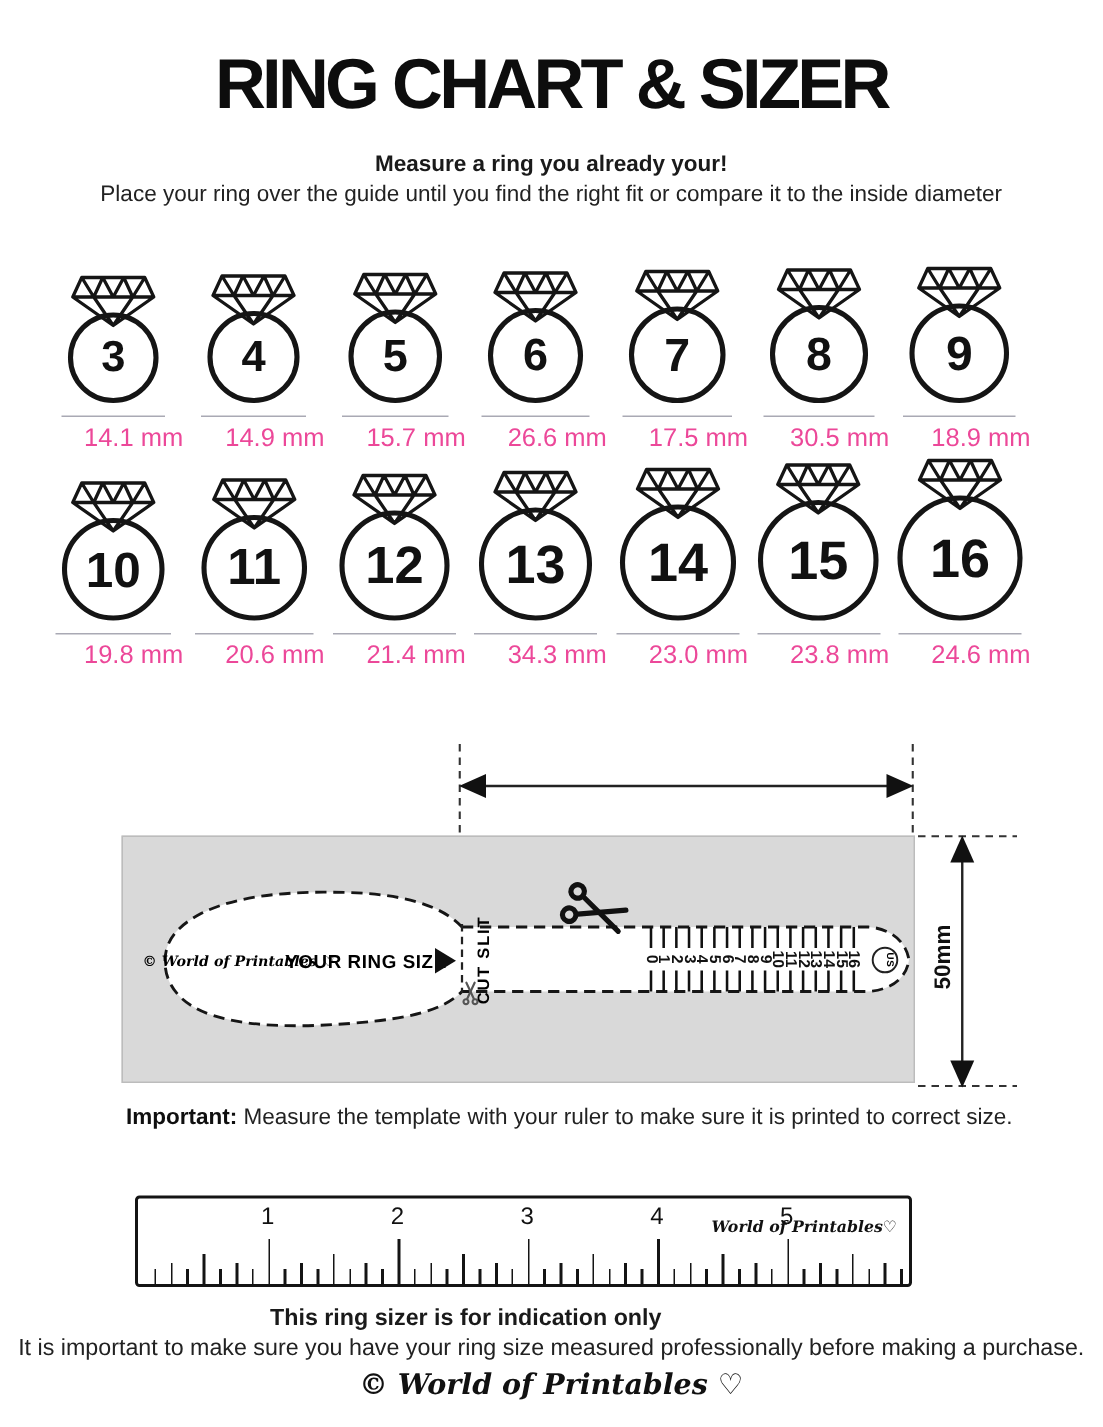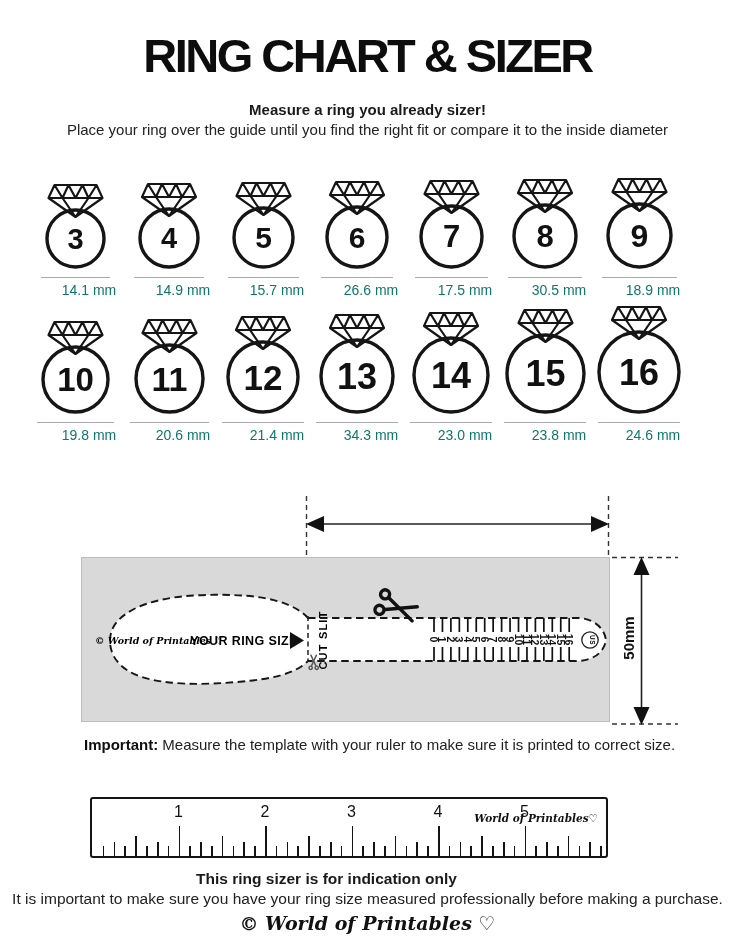--- a/index.html
+++ b/index.html
@@ -14,46 +14,46 @@
     font-size:47px;font-weight:bold;letter-spacing:-2.5px;color:#0d0d0d;
   }
   .sub-bold{top:101px;left:0;width:735px;text-align:center;font-size:15px;font-weight:bold;}
   .sub-text{top:121px;left:0;width:735px;text-align:center;font-size:15px;color:#222;}
   
   .ring-row{display:grid;grid-template-columns:repeat(7,1fr);align-items:end;justify-items:center;left:28px;width:658px;}
   .ring-row-1{top:176px;height:121px;}
   .ring-row-2{top:304px;height:136px;}
   .ring-cell{display:flex;flex-direction:column;align-items:center;}
   .ring-underline{height:1px;background:#a9a9b4;margin-top:6px;}
-  .ring-mm{font-size:14px;color:#0f766e;margin-top:4px;white-space:nowrap;margin-left:28px;}
+  .ring-mm{font-size:17px;color:#ec4899;margin-top:4px;white-space:nowrap;margin-left:28px;}
   
   .sizer-wrap{top:490px;left:0;width:735px;height:250px;}
   .gray-box{left:81px;top:67px;width:529px;height:165px;background:#d9d9d9;border:1px solid #bcbcbc;box-sizing:border-box;}
   .overlay-svg{left:0;top:0;width:735px;height:250px;}
   .inches-label{left:357px;top:40px;width:200px;text-align:center;font-size:15px;font-weight:bold;color:#111;}
   .mm-label{left:600px;top:138px;width:60px;height:20px;text-align:center;font-size:15px;font-weight:bold;color:#111;transform:rotate(-90deg);}
   
   .important-line{top:736px;left:84px;font-size:15px;color:#222;}
   .important-line b{color:#0f0f0f;}
   
   .ruler-box{left:90px;top:797px;width:518px;height:61px;border:2px solid #141414;border-radius:3px;box-sizing:border-box;background:#fff;}
   .ruler-tick{position:absolute;bottom:0;width:1.7px;background:#141414;}
   .ruler-num{position:absolute;top:4px;width:24px;text-align:center;font-size:16px;color:#111;}
   .ruler-brand{position:absolute;right:8px;top:13px;font-size:10.5px;}
   
-  .footer-bold{top:870px;left:16px;width:621px;text-align:center;font-size:15.5px;font-weight:bold;}
+  .footer-bold{top:870px;left:0;width:621px;text-align:center;font-size:15.5px;font-weight:bold;}
   .footer-text{top:890px;left:0;width:735px;text-align:center;font-size:15.5px;color:#222;}
   .footer-brand{top:912px;left:0;width:735px;text-align:center;font-size:19px;}
   .script{font-family:"DejaVu Serif",serif;font-style:italic;font-weight:700;color:#111;}
 </style>
 </head>
 <body>
 
 <div class="abs title">RING CHART &amp; SIZER</div>
-<div class="abs sub-bold">Measure a ring you already sizer!</div>
+<div class="abs sub-bold">Measure a ring you already your!</div>
 <div class="abs sub-text">Place your ring over the guide until you find the right fit or compare it to the inside diameter</div>
 
 <div class="abs ring-row ring-row-1">
     <div class="ring-cell">
       <svg class="ring-icon" width="65" height="89" viewBox="0 0 65 89">
         <path d="M11.5 3 L53.5 3 L59.5 16 L32.5 35 L5.5 16 Z M5.5 16 L59.5 16 M11.5 3 L19.5 16 M25.5 3 L19.5 16 M25.5 3 L32.5 16 M39.5 3 L32.5 16 M39.5 3 L45.5 16 M53.5 3 L45.5 16 M19.5 16 L32.5 35 M45.5 16 L32.5 35" fill="none" stroke="#151515" stroke-width="2.2" stroke-linejoin="round"></path>
         <circle cx="32.5" cy="56.5" r="28.5" fill="none" stroke="#151515" stroke-width="3.4"></circle>
         <text x="32.5" y="56.5" text-anchor="middle" dominant-baseline="central" font-size="29" font-weight="bold" fill="#111">3</text>
       </svg>
       <div class="ring-underline" style="width:69px"></div>

